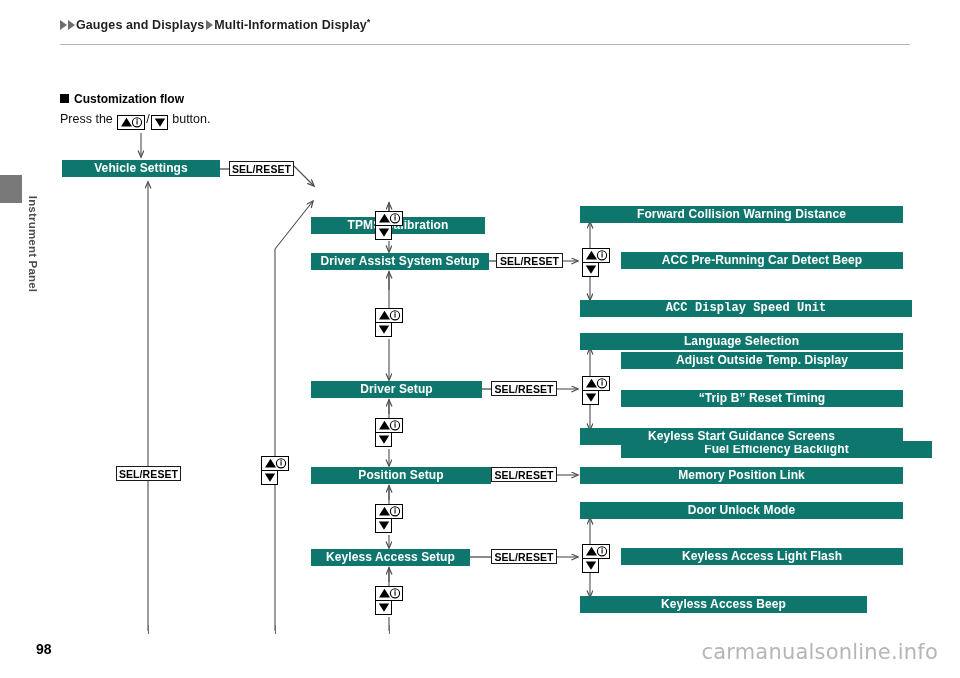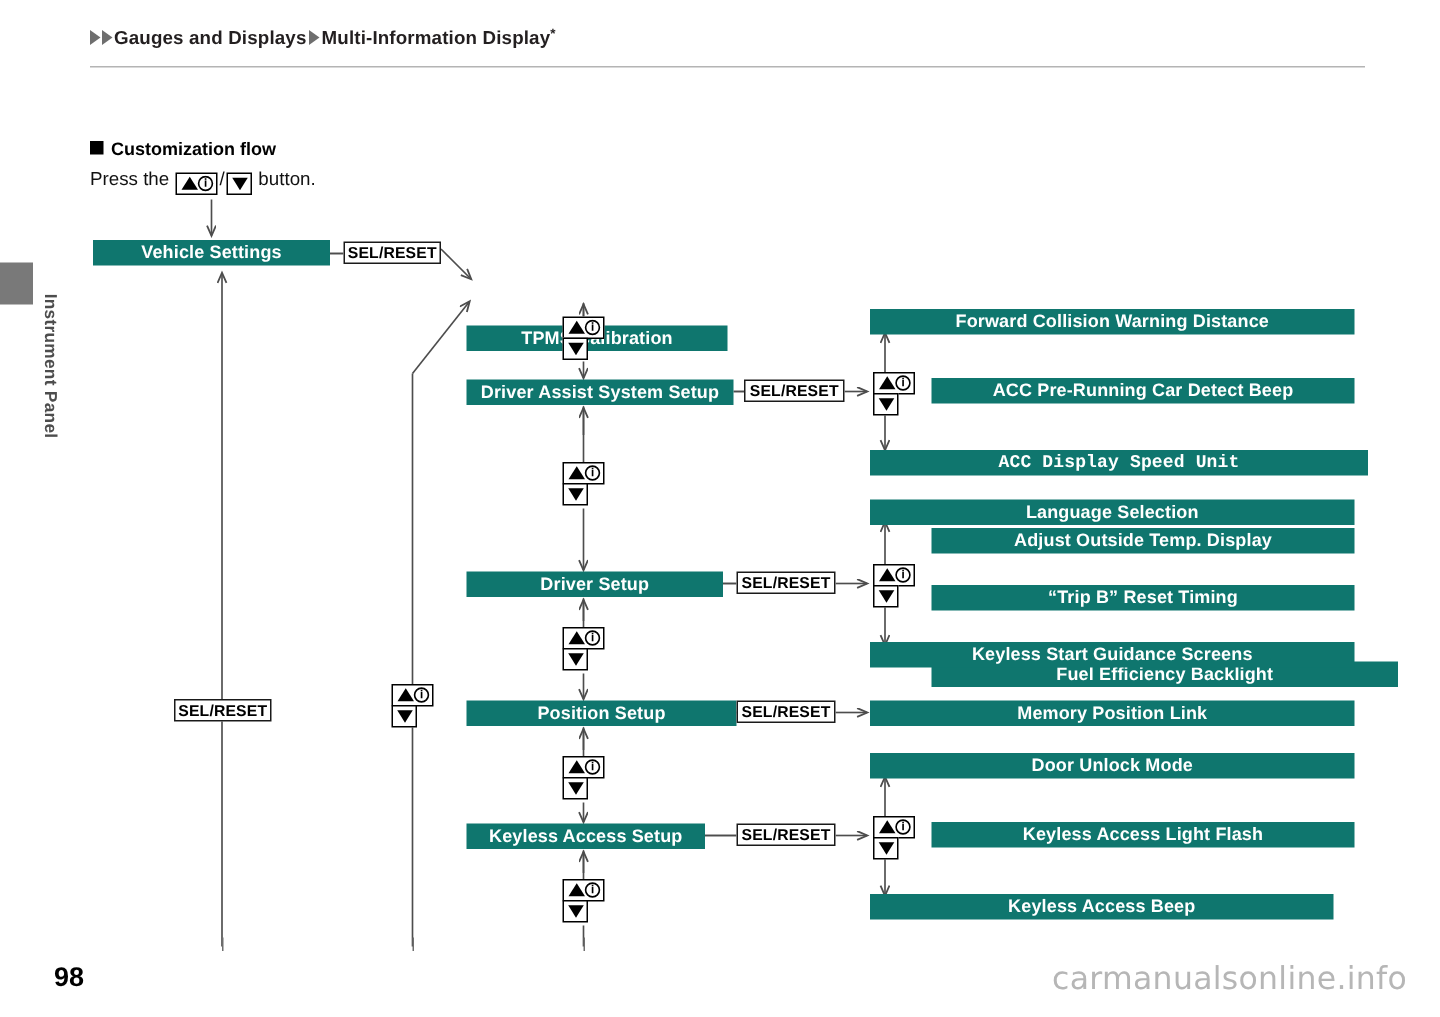--- a/index.html
+++ b/index.html
@@ -164,21 +164,21 @@
   svg.conn {
     position: absolute;
     overflow: visible;
   }
 
   
   .page-num {
     position: absolute;
     left: 36px;
     top: 641px;
-    font-size: 18px;
+    font-size: 14px;
     font-weight: bold;
     color: #000;
   }
   .watermark {
     position: absolute;
     right: 22px;
     top: 640px;
     font-size: 21px;
     color: #b6b6b6;
     letter-spacing: 0.2px;
@@ -402,21 +402,21 @@
         </svg></span>
     <span class="btn-key down"><svg width="12" height="11" viewBox="0 0 12 11">
           <polygon points="0.8,1.5 11.2,1.5 6,9.8" fill="#000"></polygon>
         </svg></span>
   </div>
 
   <div class="fbox" style="left:580px; top:467px; width:323px;">Memory Position Link</div>
 
   <div class="fbox" style="left:580px; top:502px; width:323px;">Door Unlock Mode</div>
   <div class="fbox" style="left:621px; top:548px; width:282px;">Keyless Access Light Flash</div>
-  <div class="fbox" style="left:580px; top:596px; width:309px;">Keyless Access Beep</div>
+  <div class="fbox" style="left:580px; top:596px; width:287px;">Keyless Access Beep</div>
 
   <div class="keypair" style="left:582px; top:544px;">
     <span class="btn-key up"><svg width="23" height="11" viewBox="0 0 23 11">
           <polygon points="1,9.5 6.5,0.8 12,9.5" fill="#000"></polygon>
           <circle cx="17" cy="5.3" r="4.6" fill="none" stroke="#000" stroke-width="1.1"></circle>
           <rect x="16.5" y="3.3" width="1.1" height="4.2" fill="#000"></rect>
           <rect x="16.5" y="1.8" width="1.1" height="1.1" fill="#000"></rect>
         </svg></span>
     <span class="btn-key down"><svg width="12" height="11" viewBox="0 0 12 11">
           <polygon points="0.8,1.5 11.2,1.5 6,9.8" fill="#000"></polygon>

